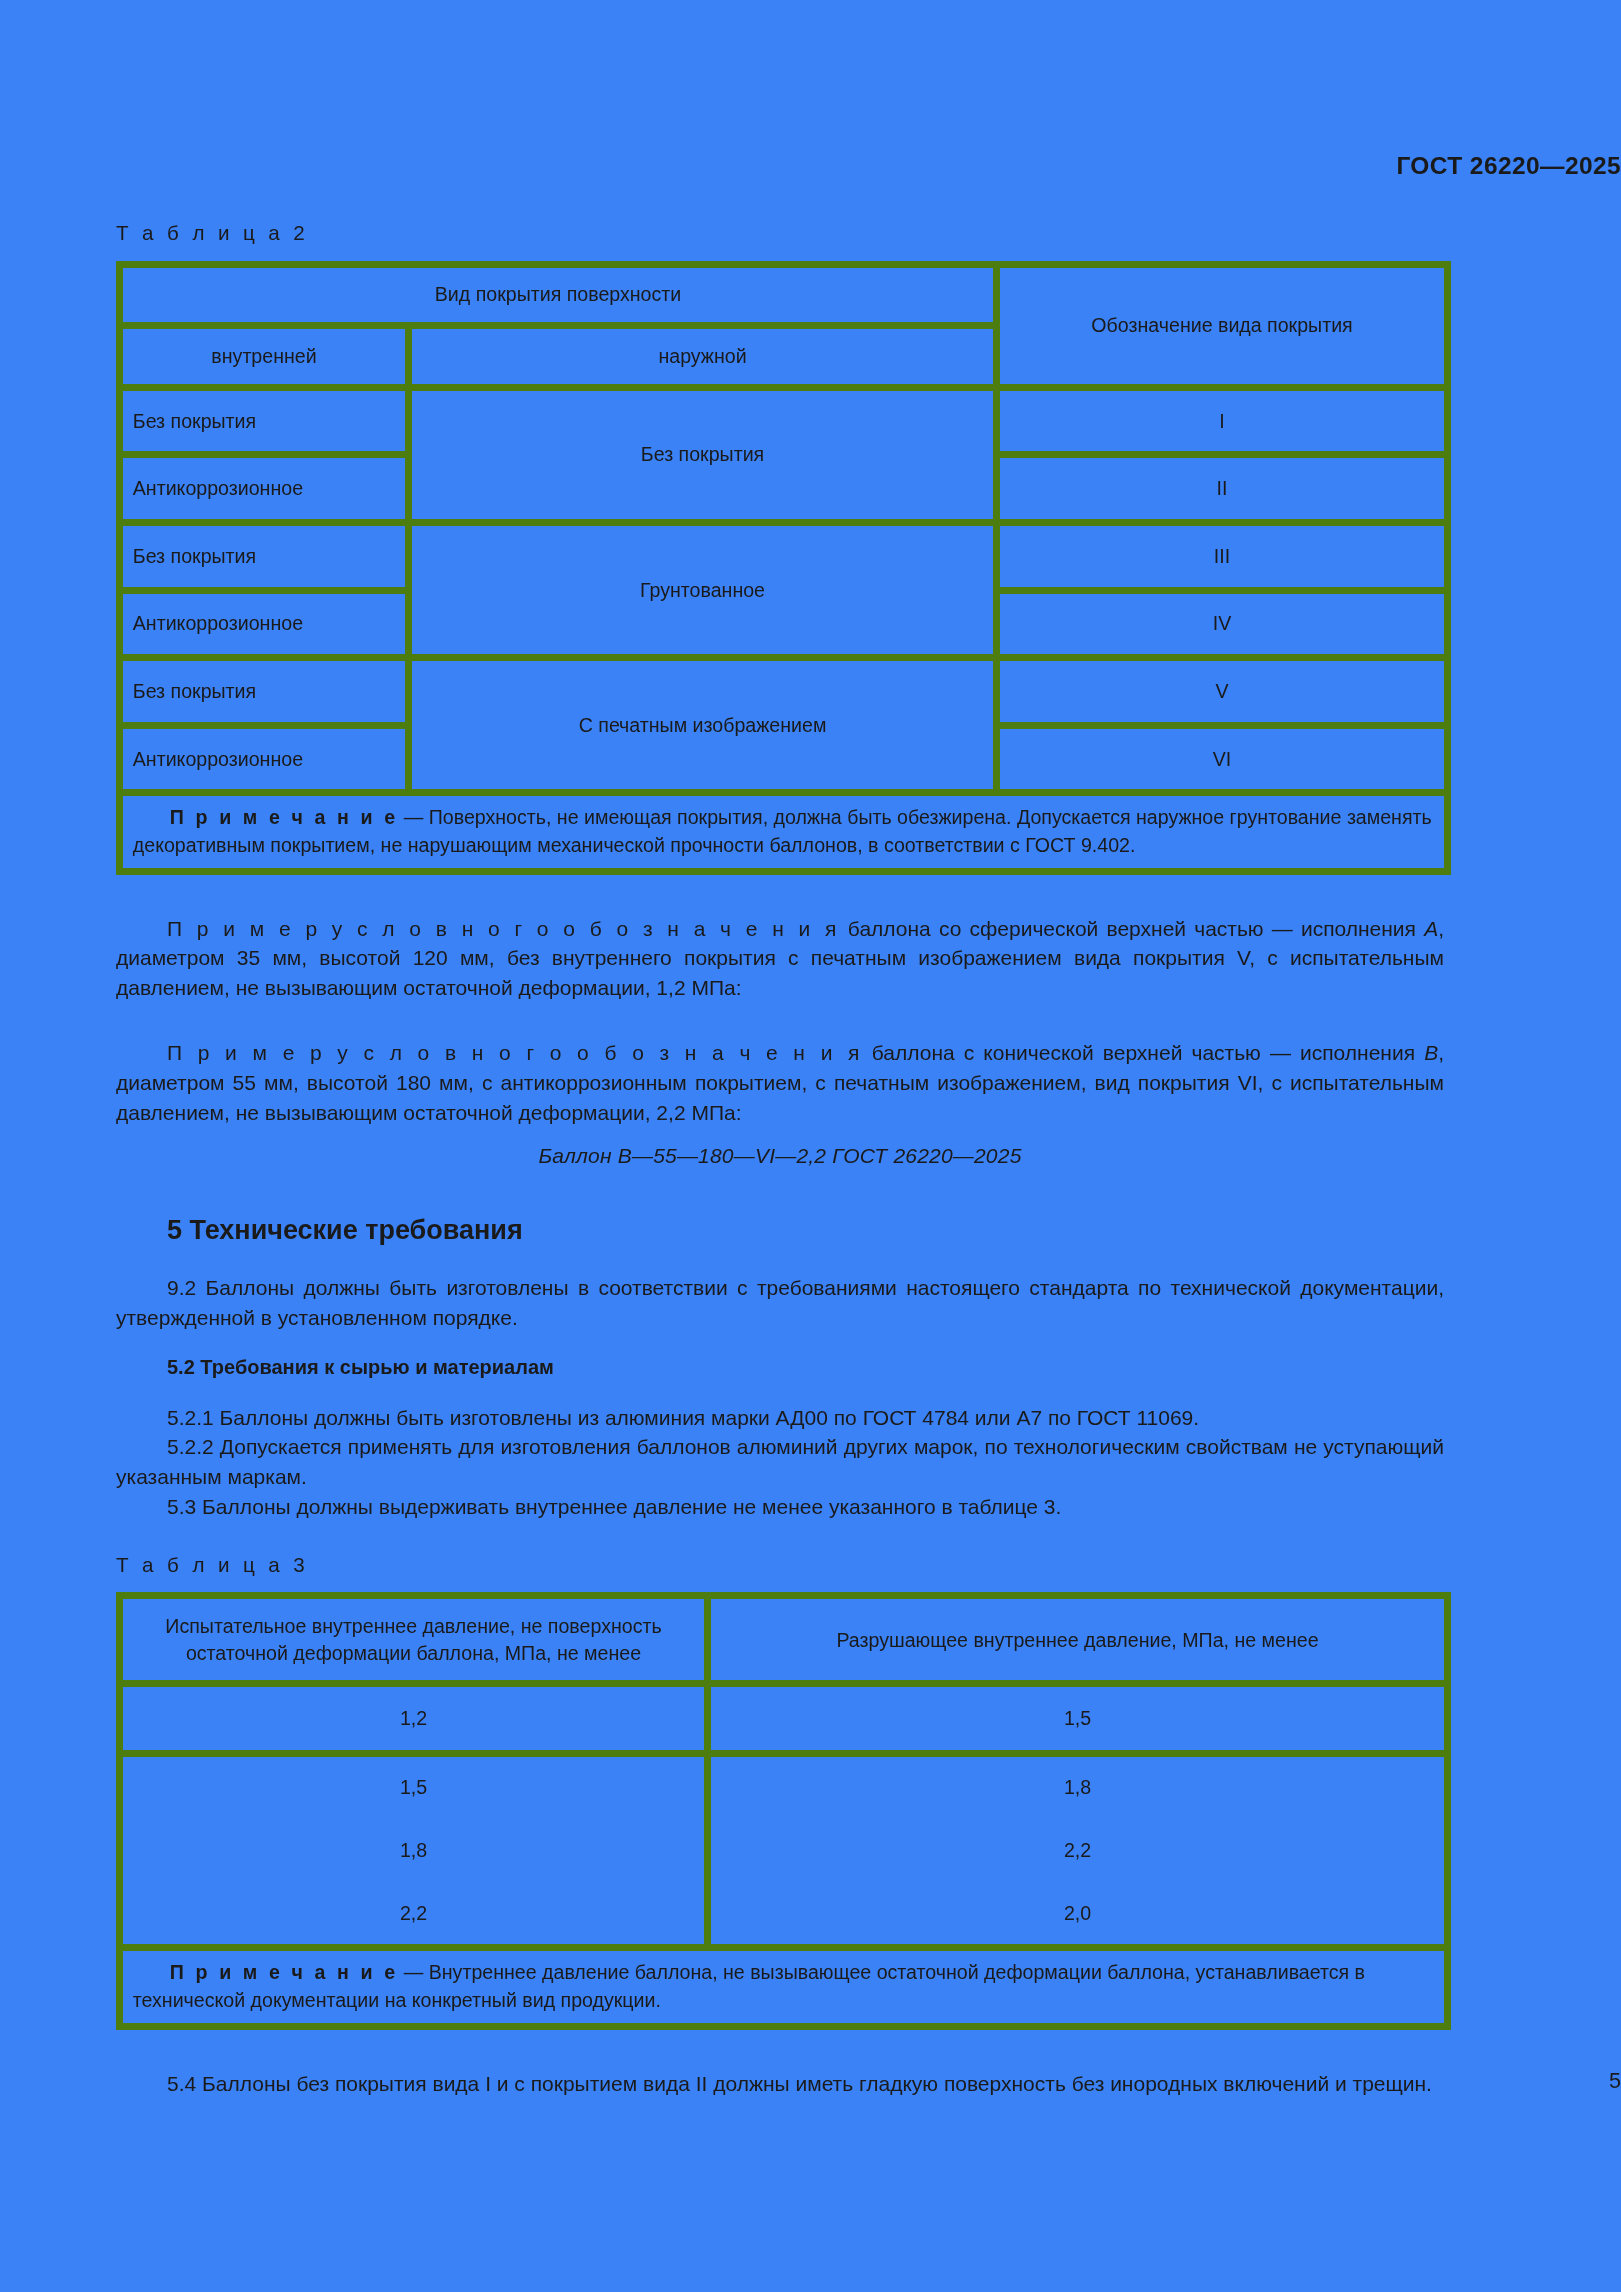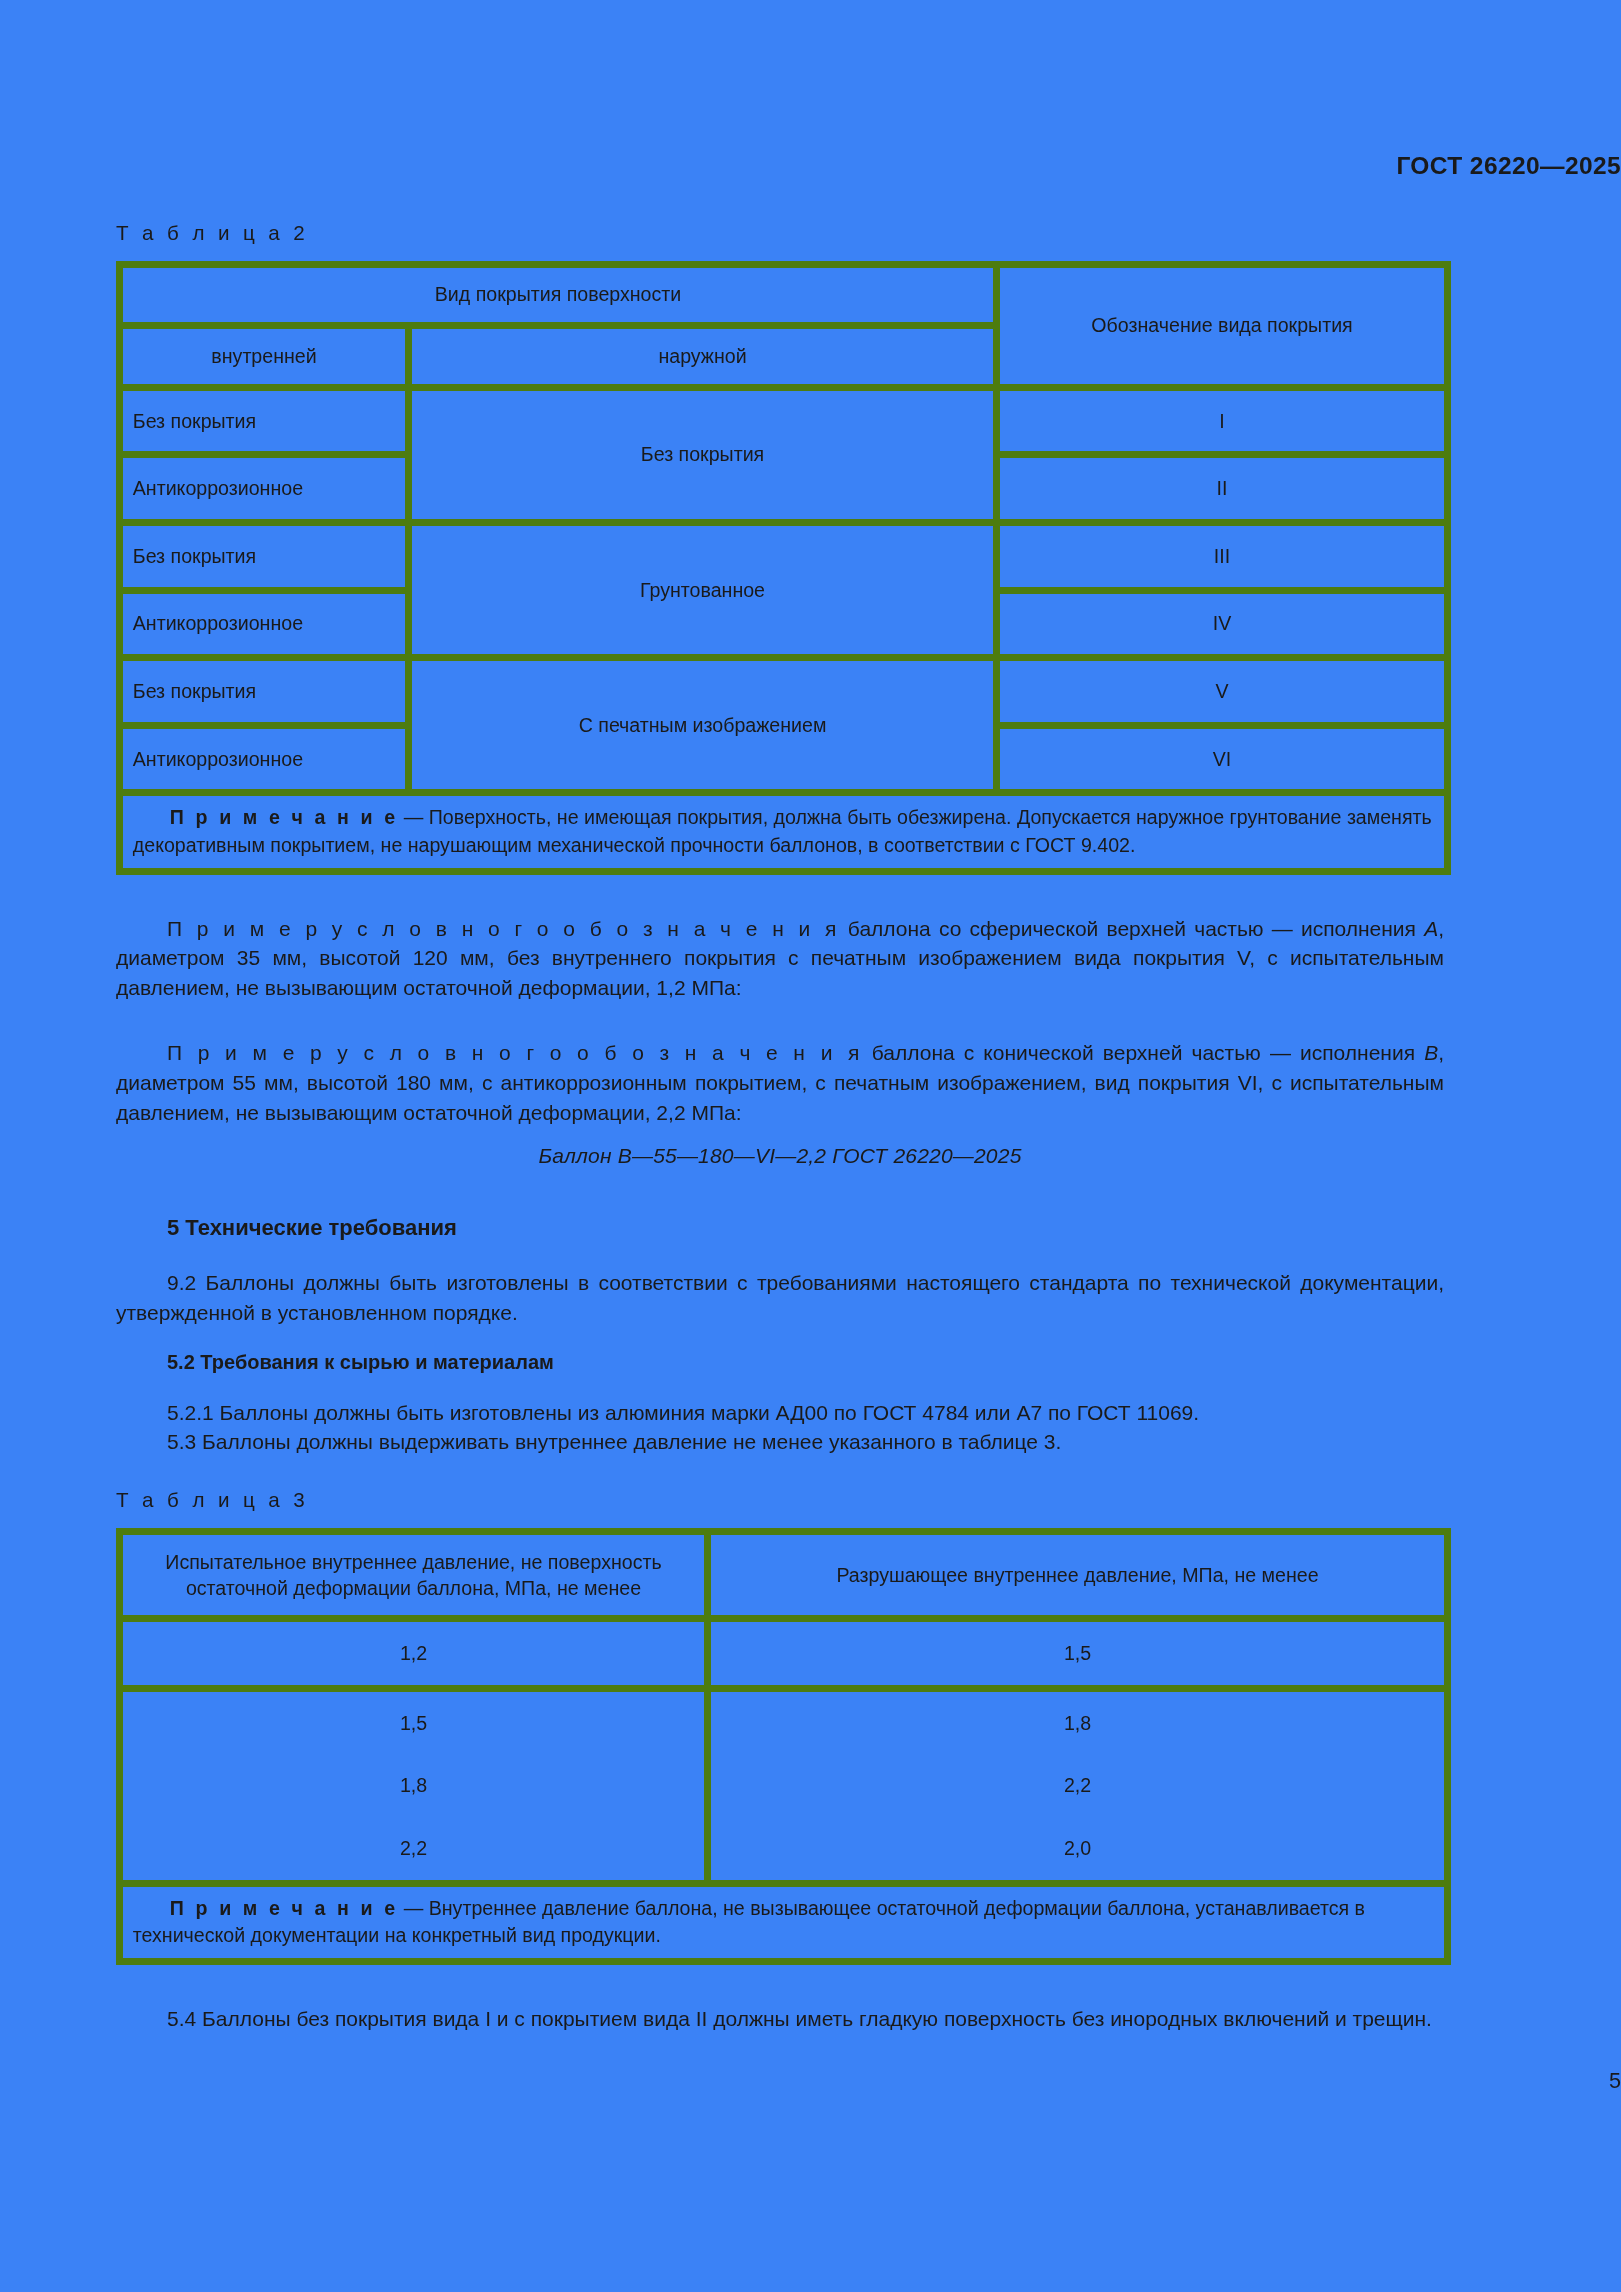--- a/index.html
+++ b/index.html
@@ -92,21 +92,21 @@
     letter-spacing: 3.3px;
   }
   .desig {
     text-align: center;
     font-style: italic;
     font-size: 21px;
     margin: 0;
     letter-spacing: 0.2px;
   }
   h2.sect {
-    font-size: 22px;
+    font-size: 27px;
     font-weight: bold;
     margin: 0;
     padding-left: 51px;
   }
   h3.subsect {
     font-size: 20px;
     font-weight: bold;
     margin: 0;
     padding-left: 51px;
   }
@@ -208,20 +208,21 @@
     <h2 class="sect">5 Технические требования</h2>
     <div class="gap-28"></div>
 
     <p class="body indent">9.2 Баллоны должны быть изготовлены в соответствии с требованиями настоящего стандарта по технической документации, утвержденной в установленном порядке.</p>
     <div class="gap-24"></div>
 
     <h3 class="subsect">5.2 Требования к сырью и материалам</h3>
     <div class="gap-24"></div>
 
     <p class="body indent">5.2.1 Баллоны должны быть изготовлены из алюминия марки АД00 по ГОСТ 4784 или А7 по ГОСТ 11069.</p>
+    <p class="body indent">5.2.2 Допускается применять для изготовления баллонов алюминий других марок, по технологическим свойствам не уступающий указанным маркам.</p>
     <p class="body indent">5.3 Баллоны должны выдерживать внутреннее давление не менее указанного в таблице 3.</p>
 
     <div class="gap-32"></div>
 
     <div class="table-caption">Т а б л и ц а  3</div>
     <div class="gap-16"></div>
 
     <table class="gost">
       <colgroup>
         <col style="width:588px">

